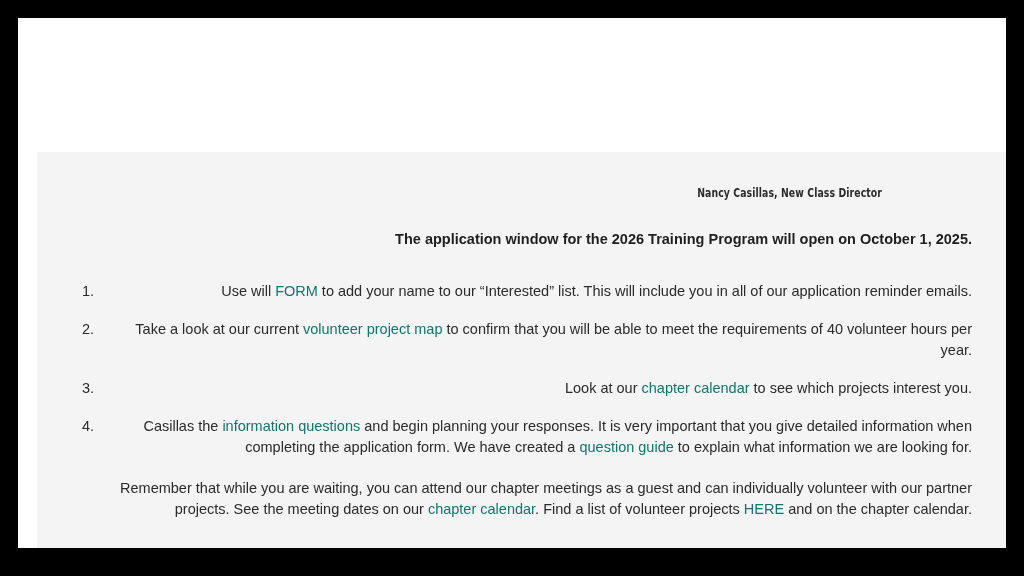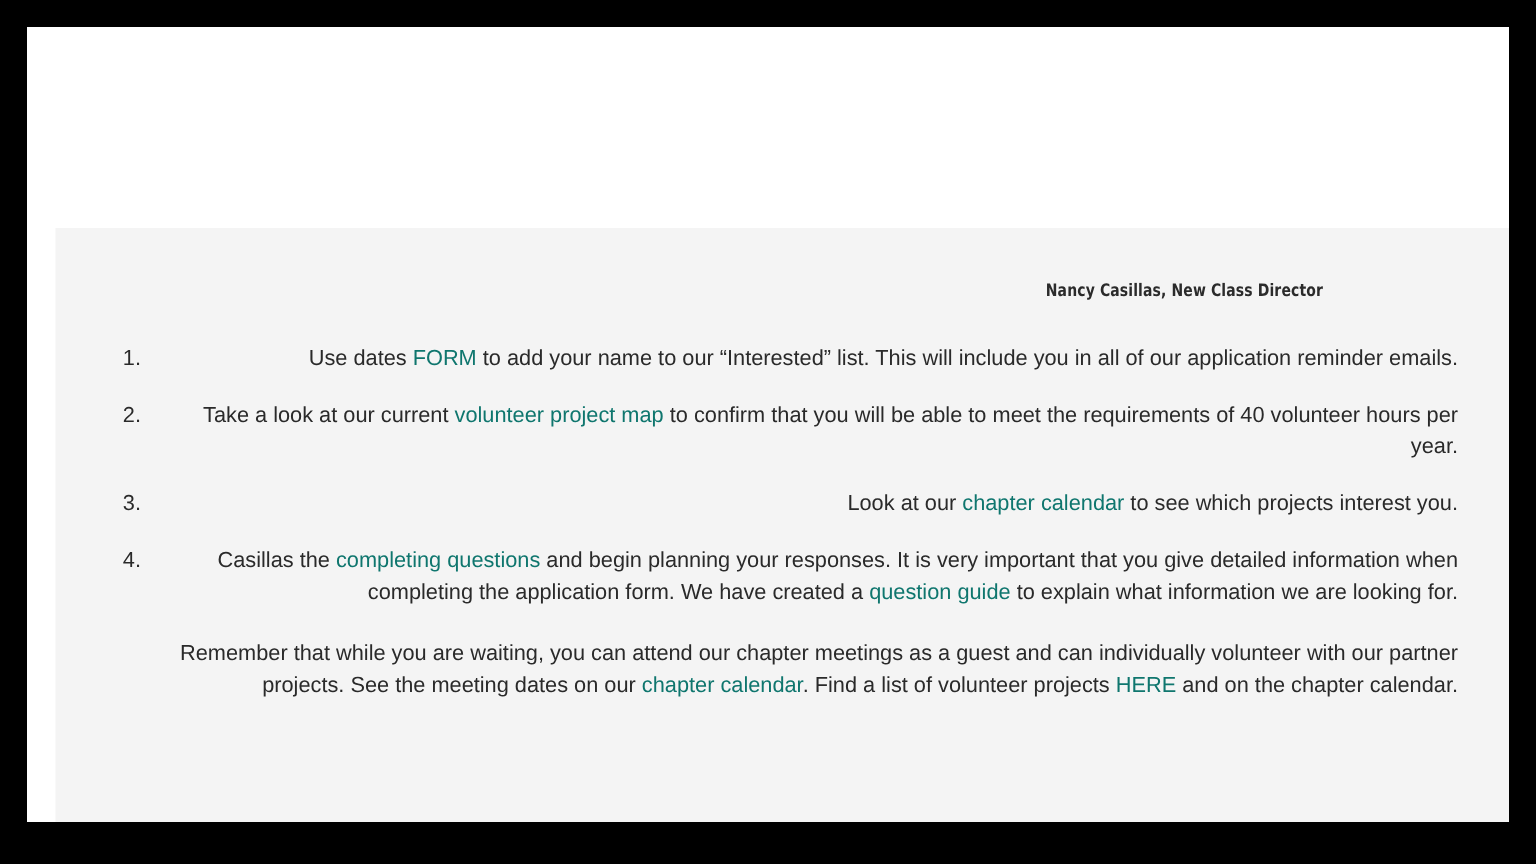--- a/index.html
+++ b/index.html
@@ -155,34 +155,35 @@
 
 <div class="screen">
   <div class="slide">
 
 
     <div class="content-panel">
       <div class="content-inner">
 
         <p class="byline">Nancy Casillas, New Class Director</p>
 
+        <p class="lead">The application window for the 2026 Training Program will open on October 1, 2025.</p>
 
 
         <ol class="steps">
           <li>
-            <span>Use dates </span><a class="link" href="#">FORM</a><span> to add your name to our “Interested” list. This will include you in all of our application reminder emails.</span>
+            <span>Use will </span><a class="link" href="#">FORM</a><span> to add your name to our “Interested” list. This will include you in all of our application reminder emails.</span>
           </li>
           <li>
             <span>Take a look at our current </span><a class="link" href="#">volunteer project map</a><span> to confirm that you will be able to meet the requirements of 40 volunteer hours per year.</span>
           </li>
           <li>
             <span>Look at our </span><a class="link" href="#">chapter calendar</a><span> to see which projects interest you.</span>
           </li>
           <li>
-            <span>Casillas the </span><a class="link" href="#">completing questions</a><span> and begin planning your responses. It is very important that you give detailed information when completing the application form. We have created a </span><a class="link" href="#">question guide</a><span> to explain what information we are looking for.</span>
+            <span>Casillas the </span><a class="link" href="#">information questions</a><span> and begin planning your responses. It is very important that you give detailed information when completing the application form. We have created a </span><a class="link" href="#">question guide</a><span> to explain what information we are looking for.</span>
           </li>
         </ol>
 
         <p class="closing">
           <span>Remember that while you are waiting, you can attend our chapter meetings as a guest and can individually volunteer with our partner projects. See the meeting dates on our </span><a class="link" href="#">chapter calendar</a><span>. Find a list of volunteer projects </span><a class="link" href="#">HERE</a><span> and on the chapter calendar.</span>
         </p>
 
       </div>
     </div>
 

